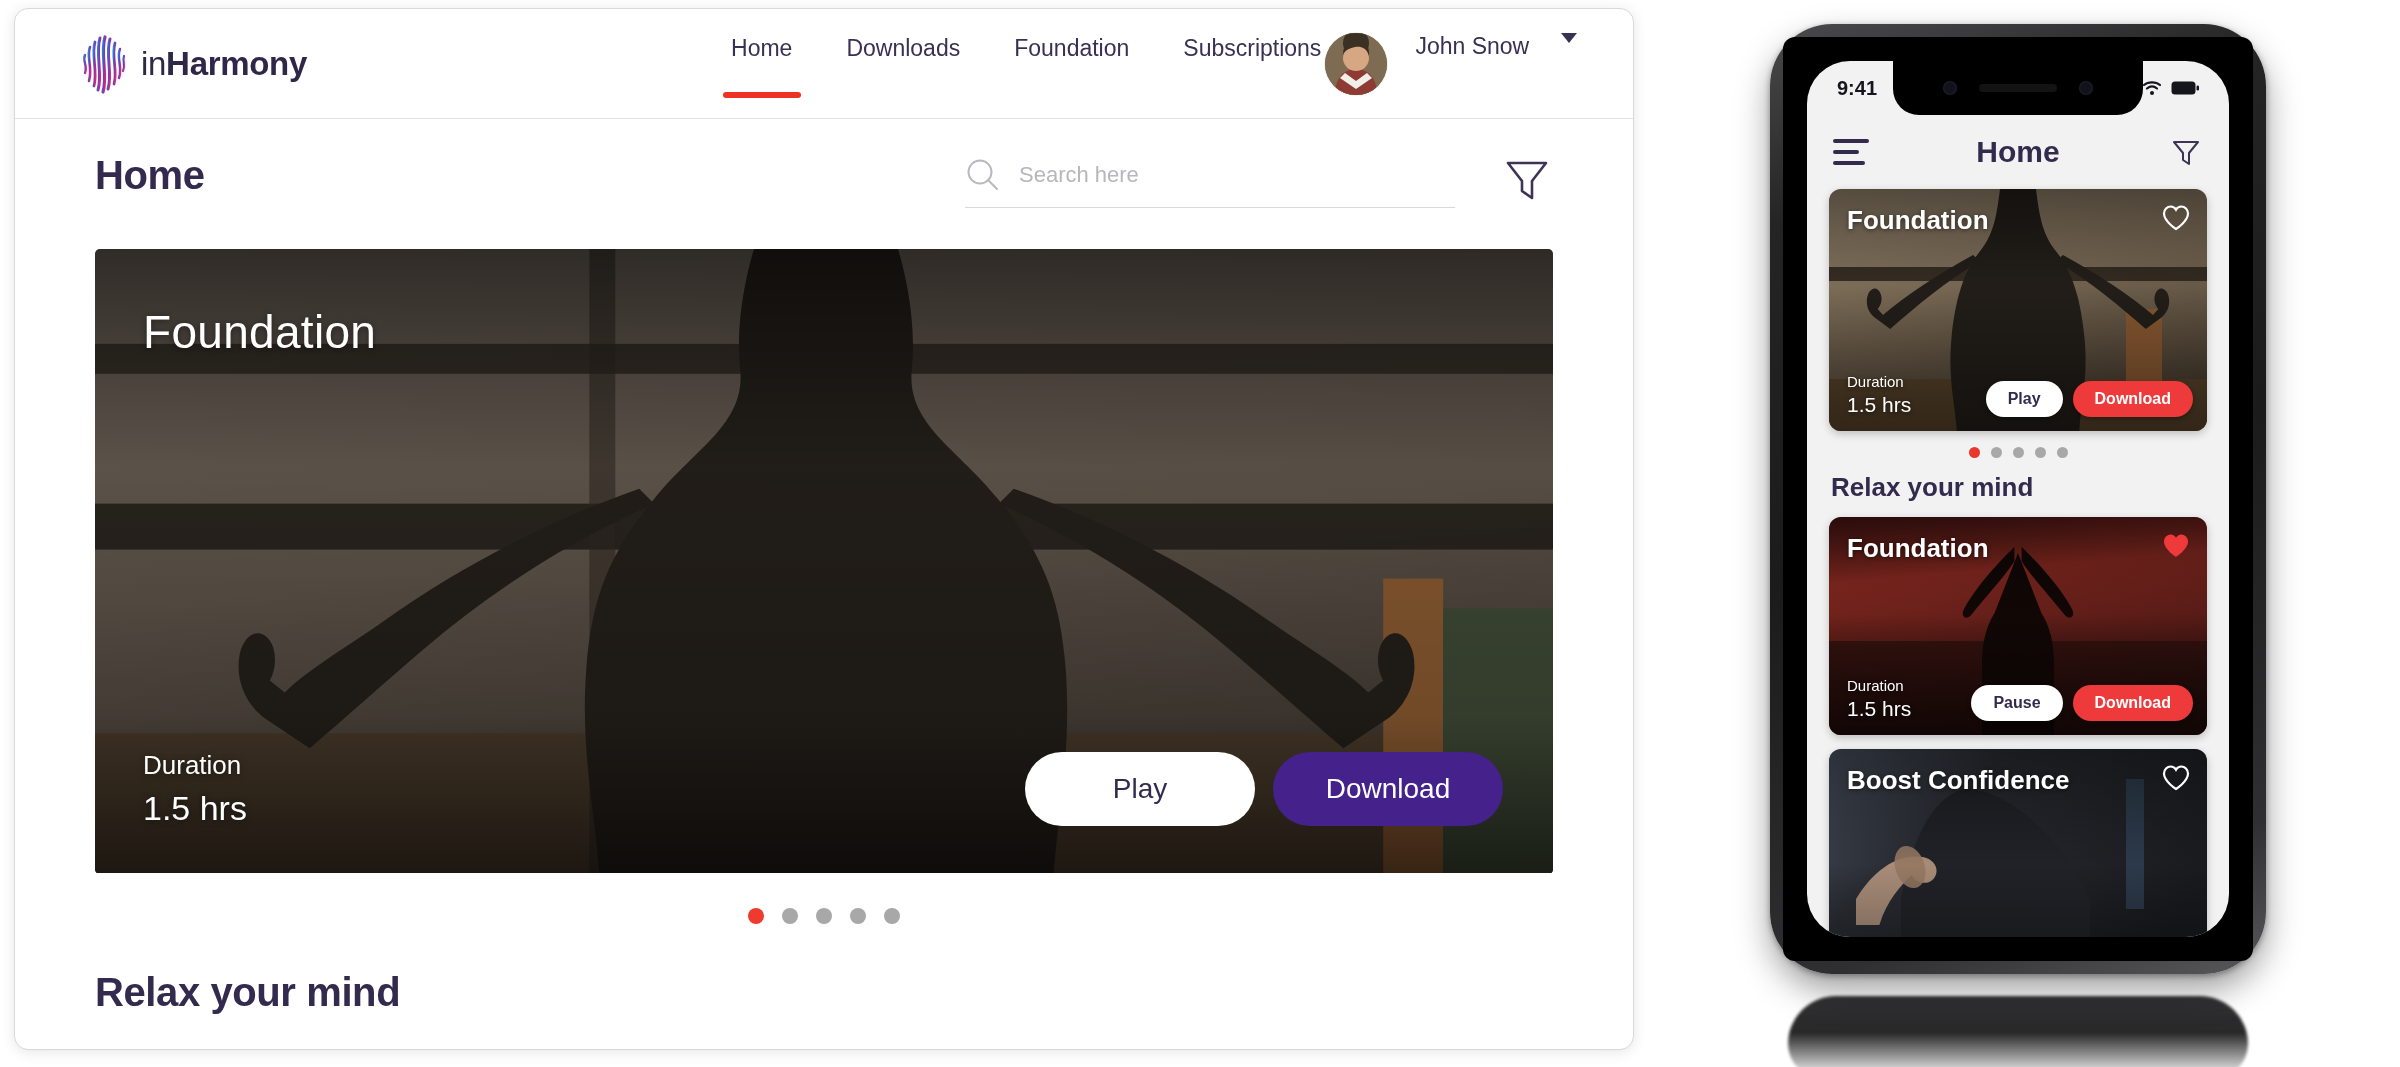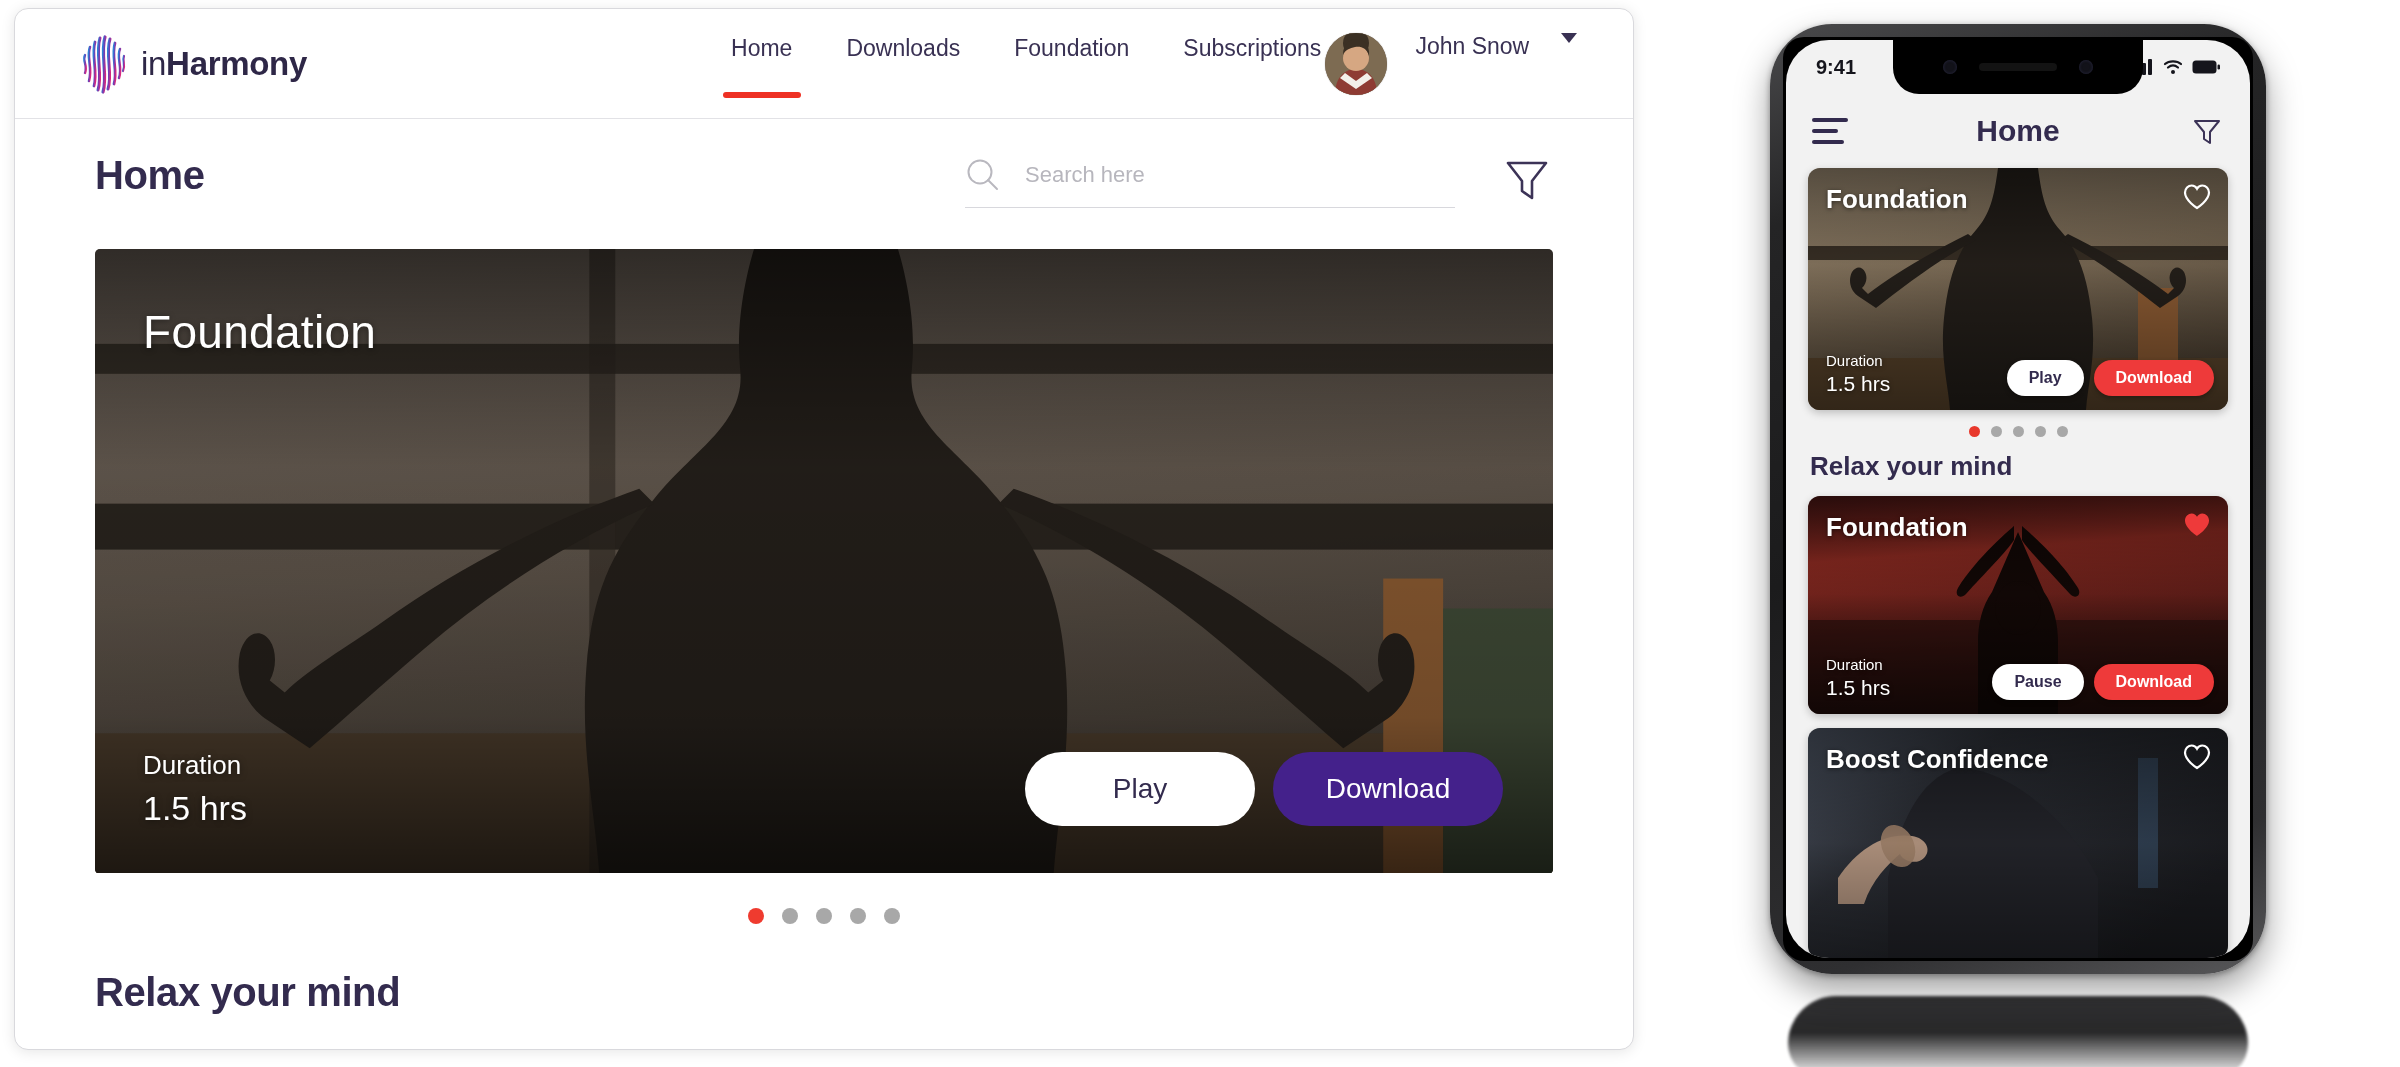--- a/index.html
+++ b/index.html
@@ -61,21 +61,21 @@
   
   .content { padding: 0 80px; position: relative; }
   .content-head {
     display:flex; align-items:flex-start; height: 118px; padding-top: 34px;
   }
   .page-title { font-size: 40px; font-weight: 700; color: #332b4e; letter-spacing:-0.4px; }
   .searchwrap {
     margin-left: auto; display:flex; align-items:center; gap: 24px;
   }
   .searchbox {
-    width: 490px; display:flex; align-items:center; gap: 24px;
+    width: 490px; display:flex; align-items:center; gap: 18px;
     border-bottom: 1.5px solid #d8d8dd; padding-bottom: 14px;
   }
   .search-icon { flex:0 0 auto; }
   .search-input {
     border:none; outline:none; background:transparent;
     font-family:"Liberation Sans", sans-serif;
     font-size: 22px; color:#4a4458; width: 100%;
   }
   .search-input::placeholder { color:#b7b6bd; }
   .filter-btn { margin-left: 22px; margin-bottom: 6px; cursor:pointer; }
@@ -126,21 +126,21 @@
   .phone {
     position:absolute; left: 10px; top: 12px;
     width: 496px; height: 950px;
     background: linear-gradient(160deg,#4a4a4c 0%, #242425 18%, #1b1b1c 50%, #2f2f31 86%, #58585a 100%);
     border-radius: 62px;
     padding: 13px;
     box-shadow: 0 16px 34px rgba(0,0,0,.38), 0 2px 6px rgba(0,0,0,.35);
   }
   .phone-inner {
     position:relative; width:100%; height:100%;
-    background:#000; border-radius: 21px; padding: 3px; overflow:hidden;
+    background:#000; border-radius: 12px; padding: 24px; overflow:hidden;
   }
   .screen {
     position:relative; width:100%; height:100%;
     background:#f2f2f2; border-radius: 43px; overflow:hidden;
   }
   .notch {
     position:absolute; left:50%; transform:translateX(-50%); top:0;
     width: 250px; height: 54px; background:#000;
     border-bottom-left-radius: 26px; border-bottom-right-radius: 26px; z-index: 6;
     display:flex; align-items:center; justify-content:center; gap:22px;

